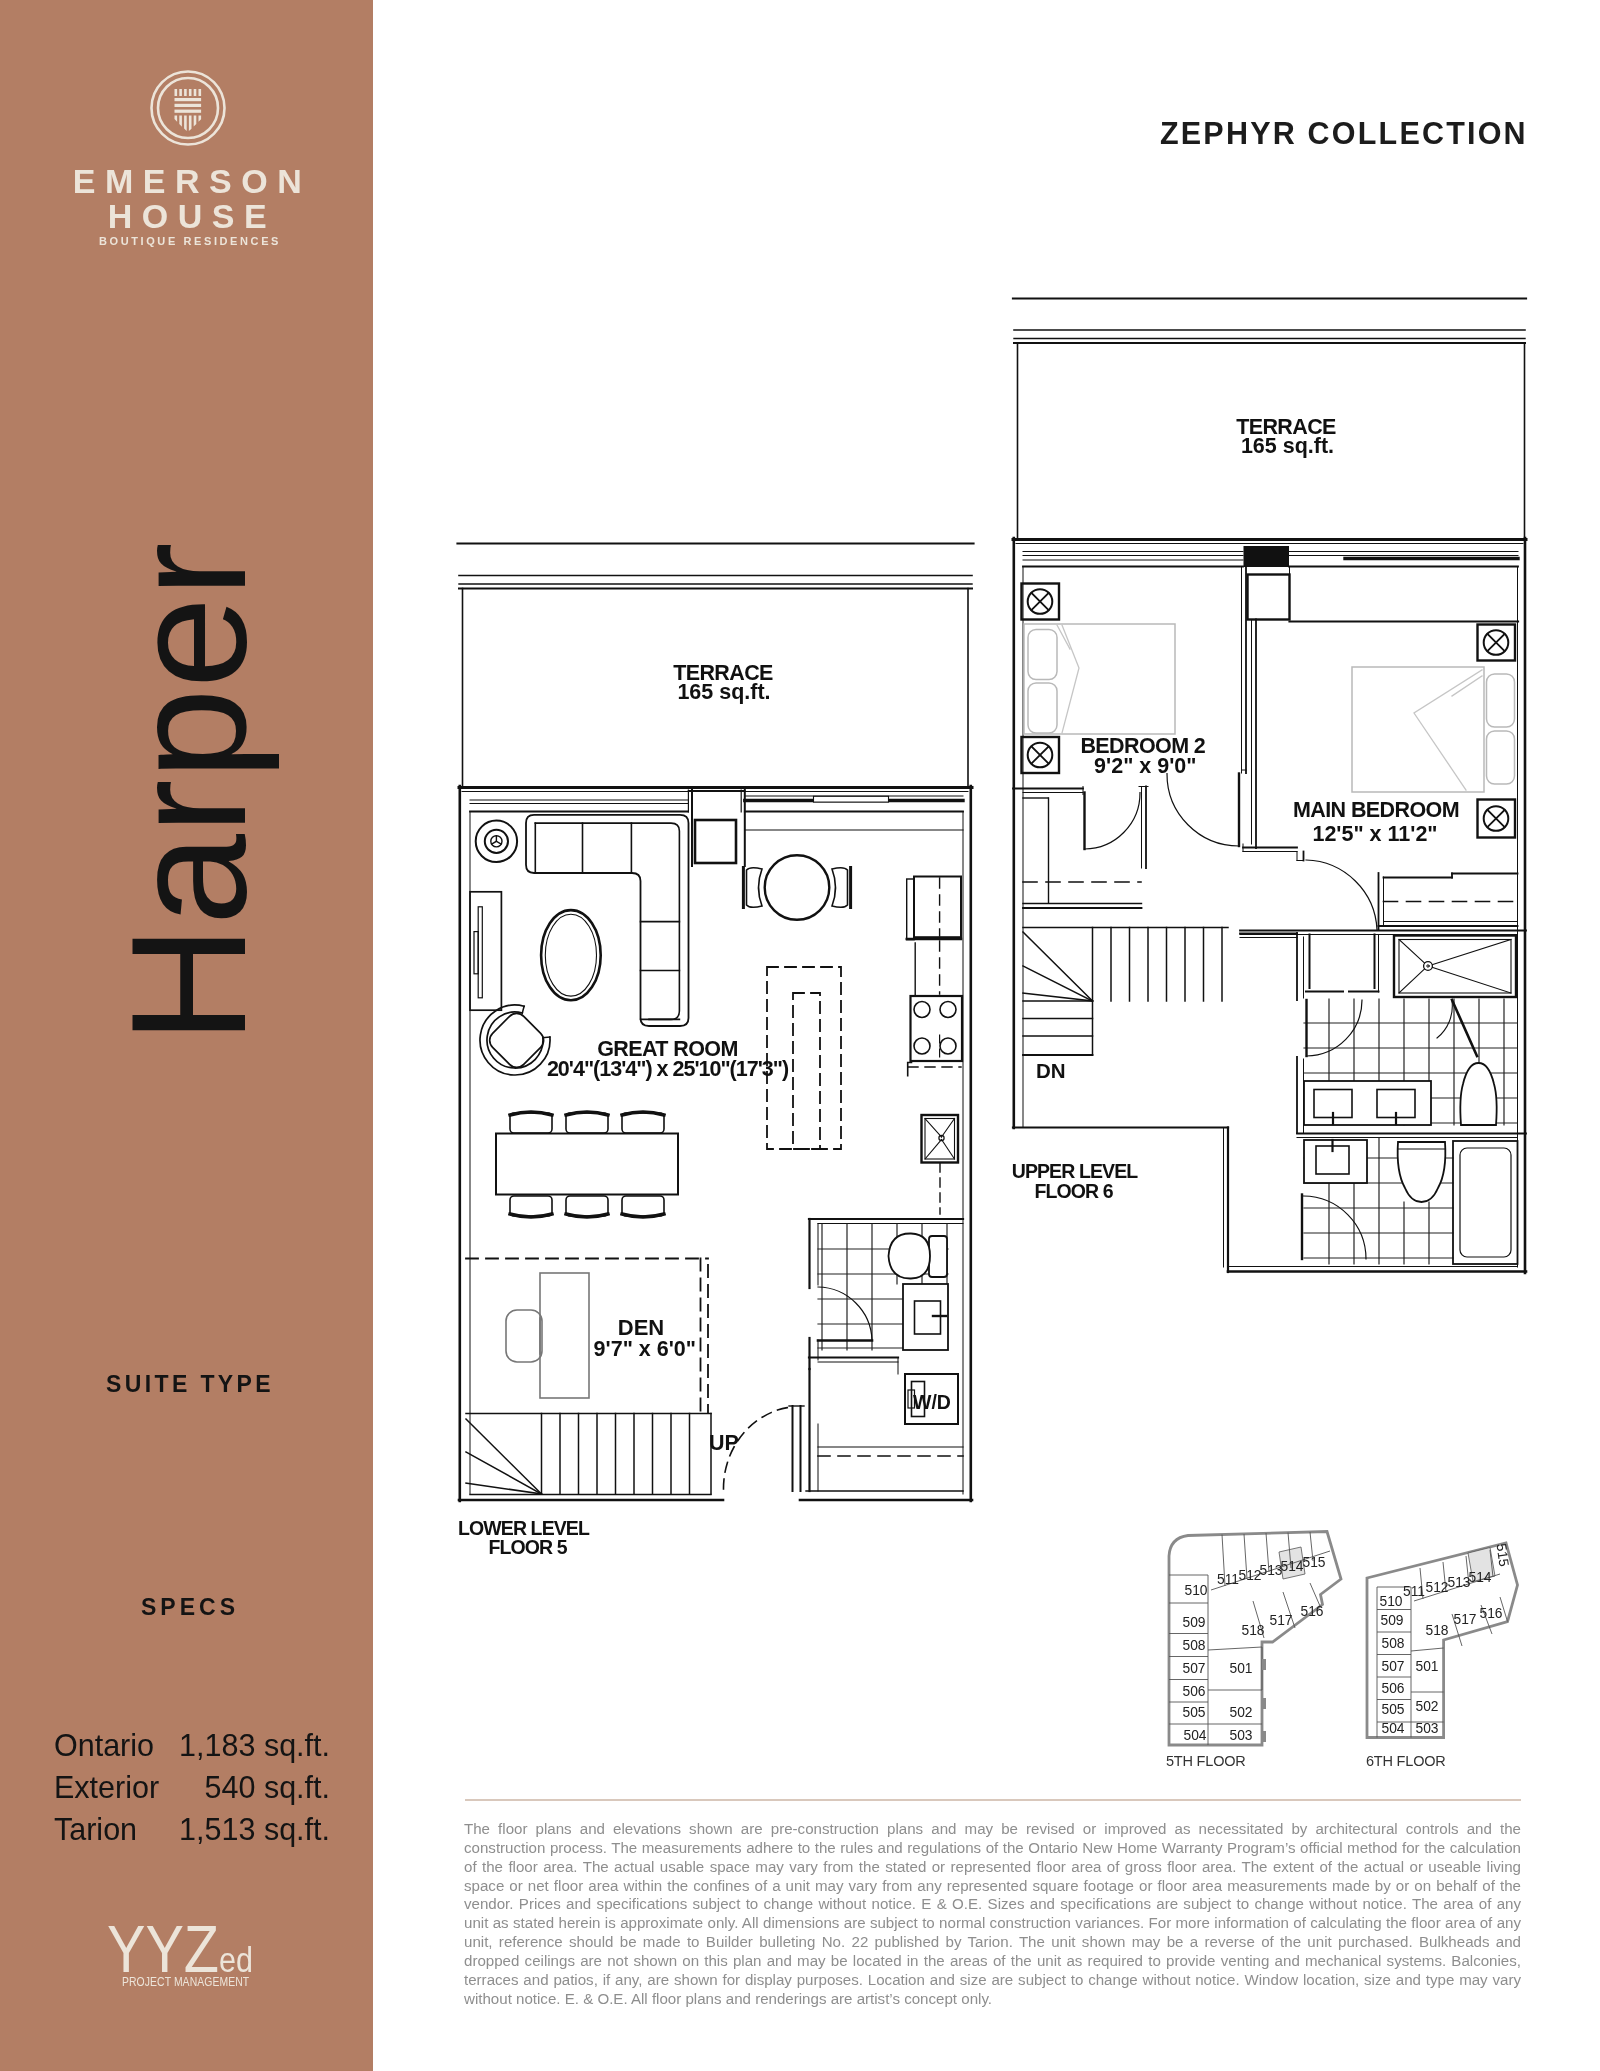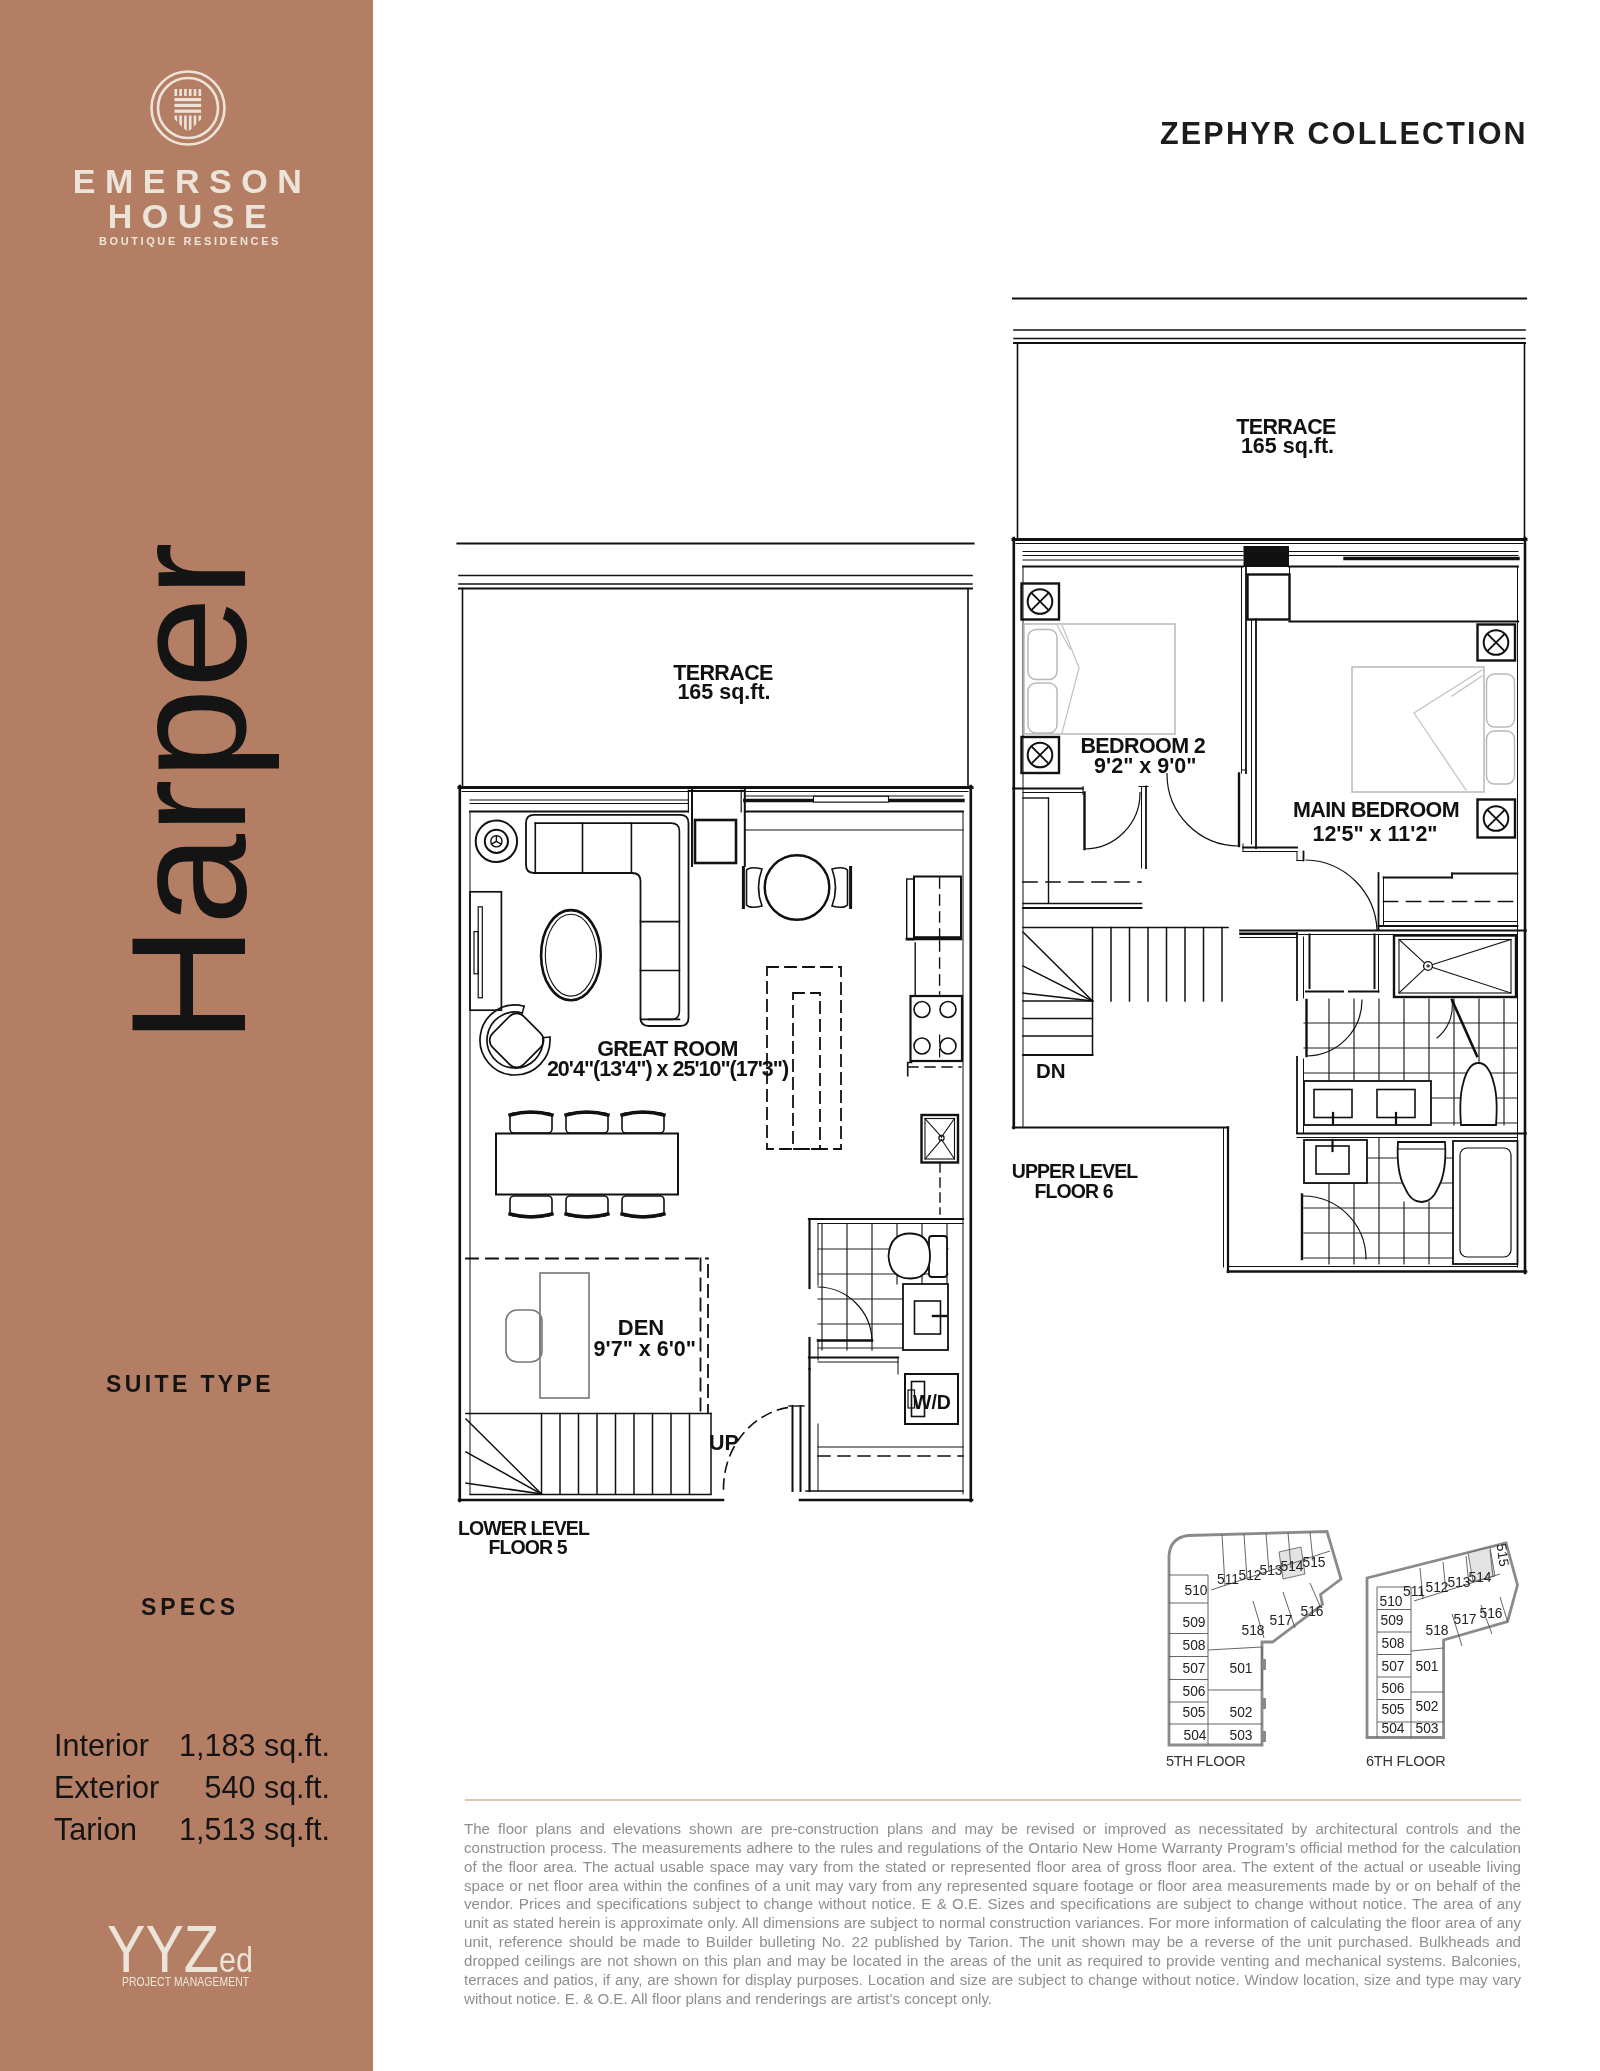--- a/index.html
+++ b/index.html
@@ -46,21 +46,21 @@
     <text x="0" y="0" transform="translate(185,273) rotate(-90)" text-anchor="middle" font-size="164" fill="#141414" letter-spacing="0">Harper</text>
   </svg>
 
   <div class="abs" style="left:2px;top:1331px;width:376px;text-align:center;color:#141414;font-weight:bold;font-size:23px;letter-spacing:3.4px;margin-top:40px;">SUITE TYPE</div>
 
 
   <div class="abs" style="left:2px;top:1594px;width:376px;text-align:center;color:#141414;font-weight:bold;font-size:23px;letter-spacing:4px;">SPECS</div>
 
   <div class="abs" style="left:54px;top:1724px;width:276px;color:#141414;font-size:30.5px;line-height:42px;">
     <div>
-        <span style="float:left">Interior</span>
+        <span style="float:left">Ontario</span>
         <span style="float:right">1,183 sq.ft.</span>
       </div>
       <div style="clear:both"></div>
     <div>
         <span style="float:left">Exterior</span>
         <span style="float:right">540 sq.ft.</span>
       </div>
       <div style="clear:both"></div>
     <div>
         <span style="float:left">Tarion</span>

